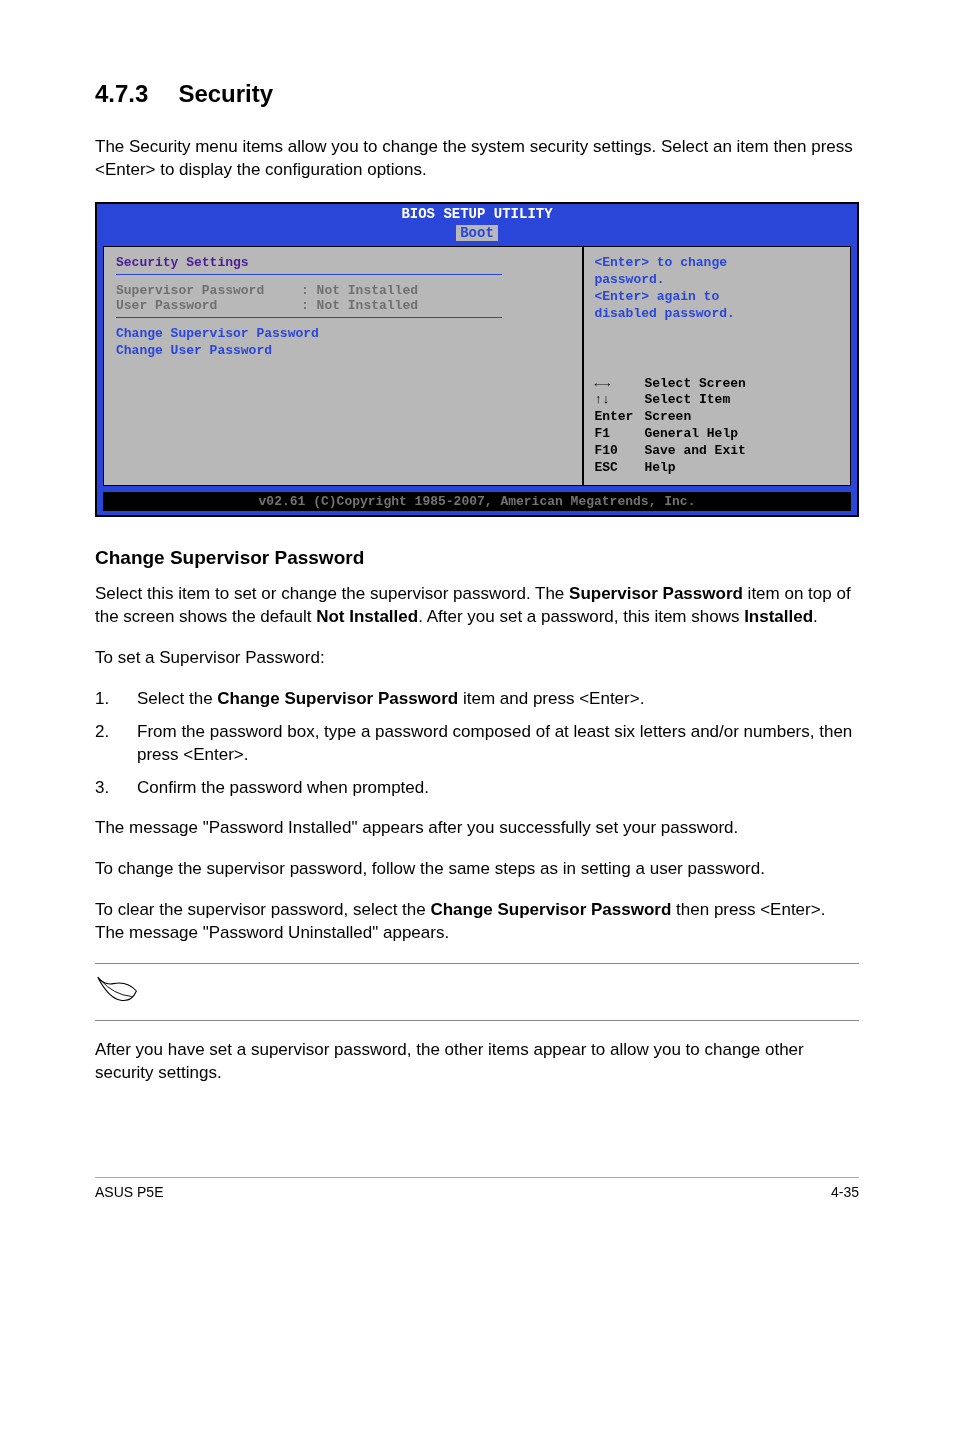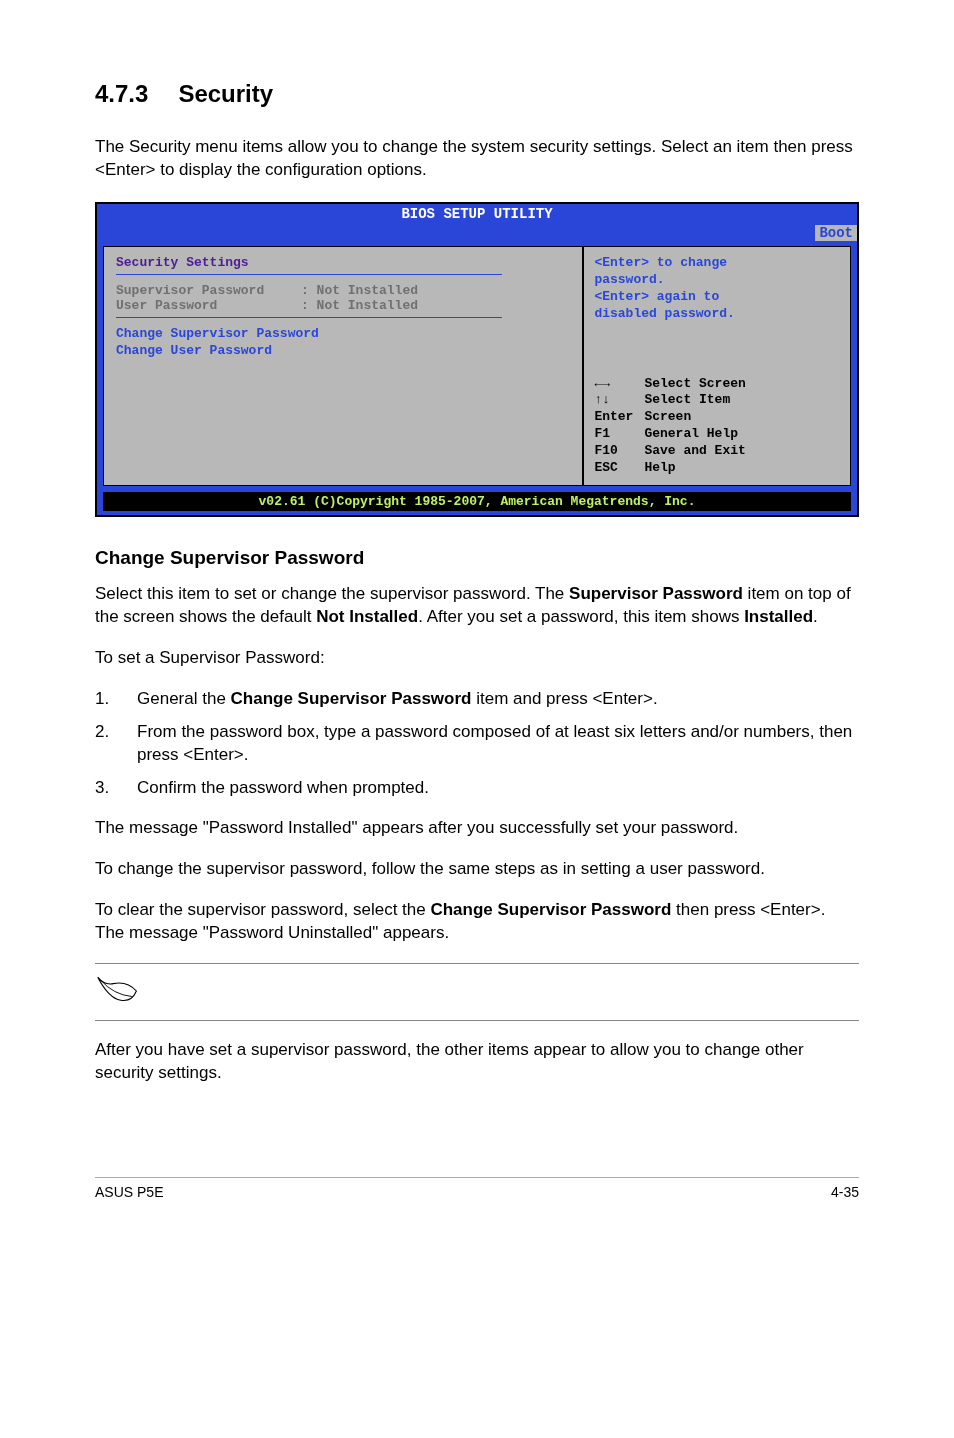--- a/index.html
+++ b/index.html
@@ -3,35 +3,35 @@
   <meta charset="utf-8">
   <style>
     * { box-sizing: border-box; margin: 0; padding: 0; }
     body { font-family: Arial, Helvetica, sans-serif; background: #fff; width: 954px; padding: 80px 95px 40px 95px; color: #000; }
     .h1-row { display: flex; gap: 30px; margin-bottom: 28px; }
     .h1-num { font-size: 24px; font-weight: bold; }
     .h1-title { font-size: 24px; font-weight: bold; }
     .intro { font-size: 17px; line-height: 1.35; margin-bottom: 20px; }
     .bios-box { border: 2px solid #000; background: #2946d8; width: 100%; margin-bottom: 30px; font-family: "Courier New", monospace; }
     .bios-header { color: #fff; text-align: center; padding: 2px 0; font-weight: bold; font-size: 14px; }
-    .bios-tab-row { text-align: right; padding-bottom: 4px; }
+    .bios-tab-row { text-align: center; padding-bottom: 4px; }
     .bios-tab { background: #b8b8b8; color: #2946d8; padding: 0 4px; font-weight: bold; font-size: 14px; display: inline-block; }
     .bios-body { display: flex; background: #b8b8b8; margin: 0 6px 6px 6px; }
     .bios-left { flex: 1.85; border: 1px solid #000; padding: 8px 12px; font-size: 13px; font-weight: bold; }
     .bios-right { flex: 1; border: 1px solid #000; padding: 8px 10px; font-size: 13px; font-weight: bold; display: flex; flex-direction: column; justify-content: space-between; min-height: 240px; }
     .bios-section-title { color: #4c1d95; margin-bottom: 4px; }
     .bios-hr { border-top: 1px solid #2946d8; margin: 4px 0 8px 0; width: 85%; }
     .bios-gray-line { color: #707070; display: flex; }
     .bios-gray-line .lbl { width: 185px; }
     .bios-blue-line { color: #2946d8; margin-top: 2px; }
     .bios-help-top { color: #2946d8; line-height: 1.3; }
     .bios-nav { color: #000; line-height: 1.3; }
     .bios-nav .row { display: flex; }
     .bios-nav .key { width: 50px; white-space: pre; }
-    .bios-footer { background: #000; color: #bef264; text-align: center; font-size: 13px; padding: 2px 0; font-weight: bold; margin: 0 6px 4px 6px; }
+    .bios-footer { background: #000; color: #737373; text-align: center; font-size: 13px; padding: 2px 0; font-weight: bold; margin: 0 6px 4px 6px; }
     .h2 { font-size: 19px; font-weight: bold; margin-bottom: 14px; }
     .para { font-size: 17px; line-height: 1.35; margin-bottom: 18px; }
     .ol { list-style: none; margin-bottom: 18px; }
     .ol .li { display: flex; font-size: 17px; line-height: 1.35; margin-bottom: 10px; }
     .ol .num { width: 42px; flex-shrink: 0; }
     .ol .txt { flex: 1; }
     .note-box { border-top: 1px solid #888; border-bottom: 1px solid #888; display: flex; padding: 8px 0; margin-bottom: 18px; align-items: flex-start; gap: 18px; }
     .note-icon { width: 50px; flex-shrink: 0; padding-top: 2px; }
     .note-icon svg { width: 46px; height: 34px; }
     .note-text { font-size: 15px; line-height: 1.35; }
@@ -113,21 +113,21 @@
 <p class="para">
   <span>Select this item to set or change the supervisor password. The </span><span class="bold">Supervisor Password</span><span> item on top of the screen shows the default </span><span class="bold">Not Installed</span><span>. After you set a password, this item shows </span><span class="bold">Installed</span><span>.</span>
 </p>
 
 <p class="para">To set a Supervisor Password:</p>
 
 <div class="ol">
   <div class="li">
     <span class="num">1.</span>
     <span class="txt">
-      <span>General the </span><span class="bold">Change Supervisor Password</span><span> item and press &lt;Enter&gt;.</span>
+      <span>Select the </span><span class="bold">Change Supervisor Password</span><span> item and press &lt;Enter&gt;.</span>
     </span>
   </div>
   <div class="li">
     <span class="num">2.</span>
     <span class="txt">From the password box, type a password composed of at least six letters and/or numbers, then press &lt;Enter&gt;.</span>
   </div>
   <div class="li">
     <span class="num">3.</span>
     <span class="txt">Confirm the password when prompted.</span>
   </div>

